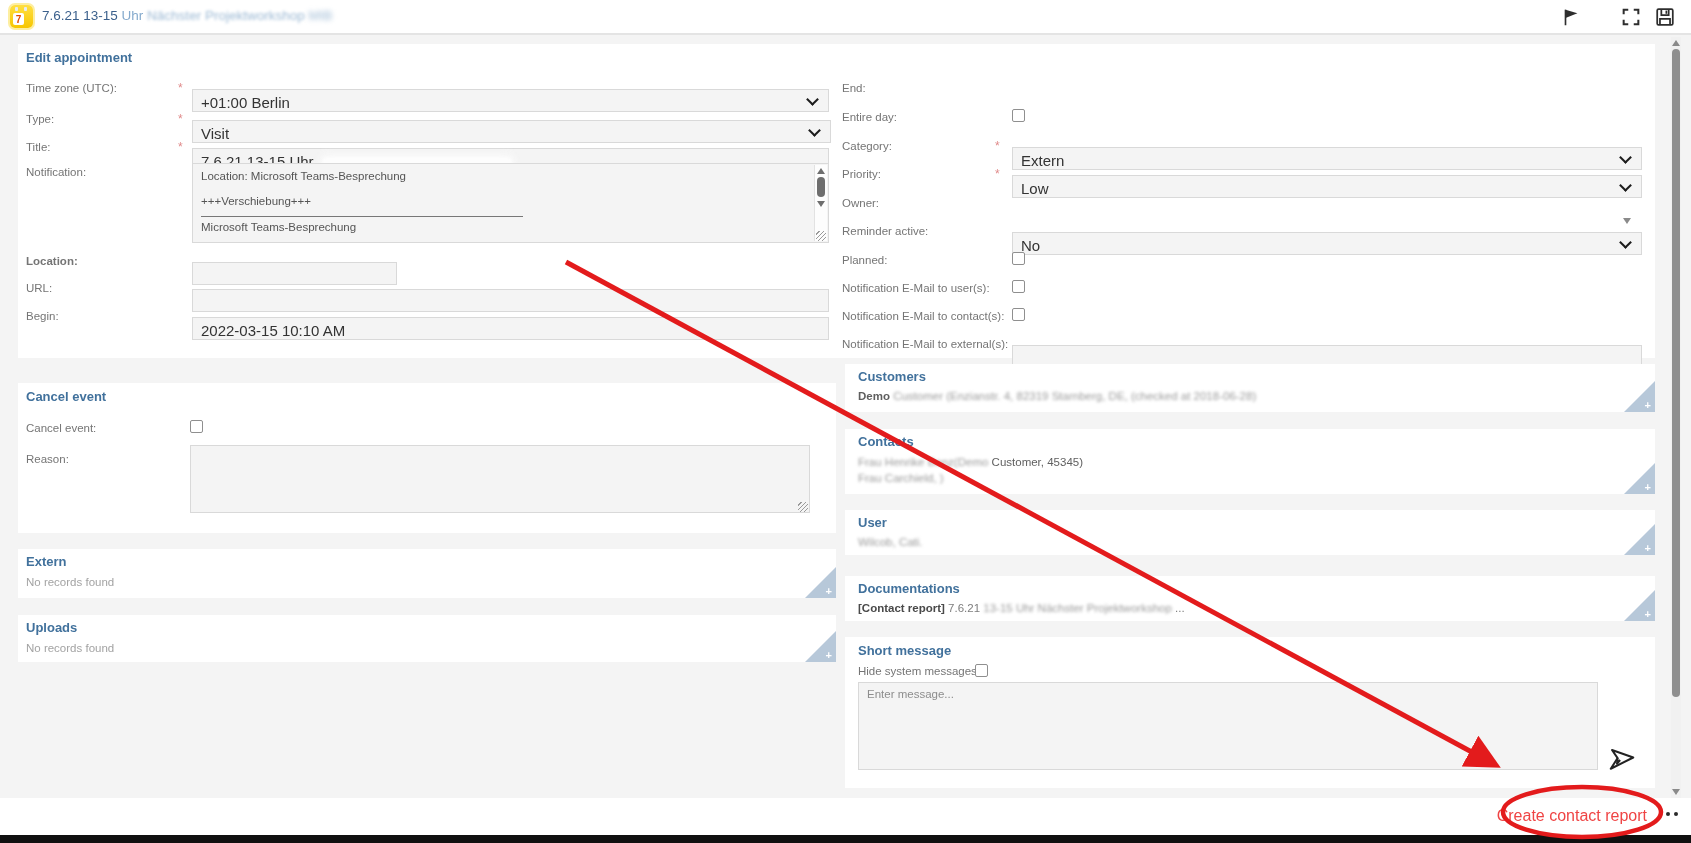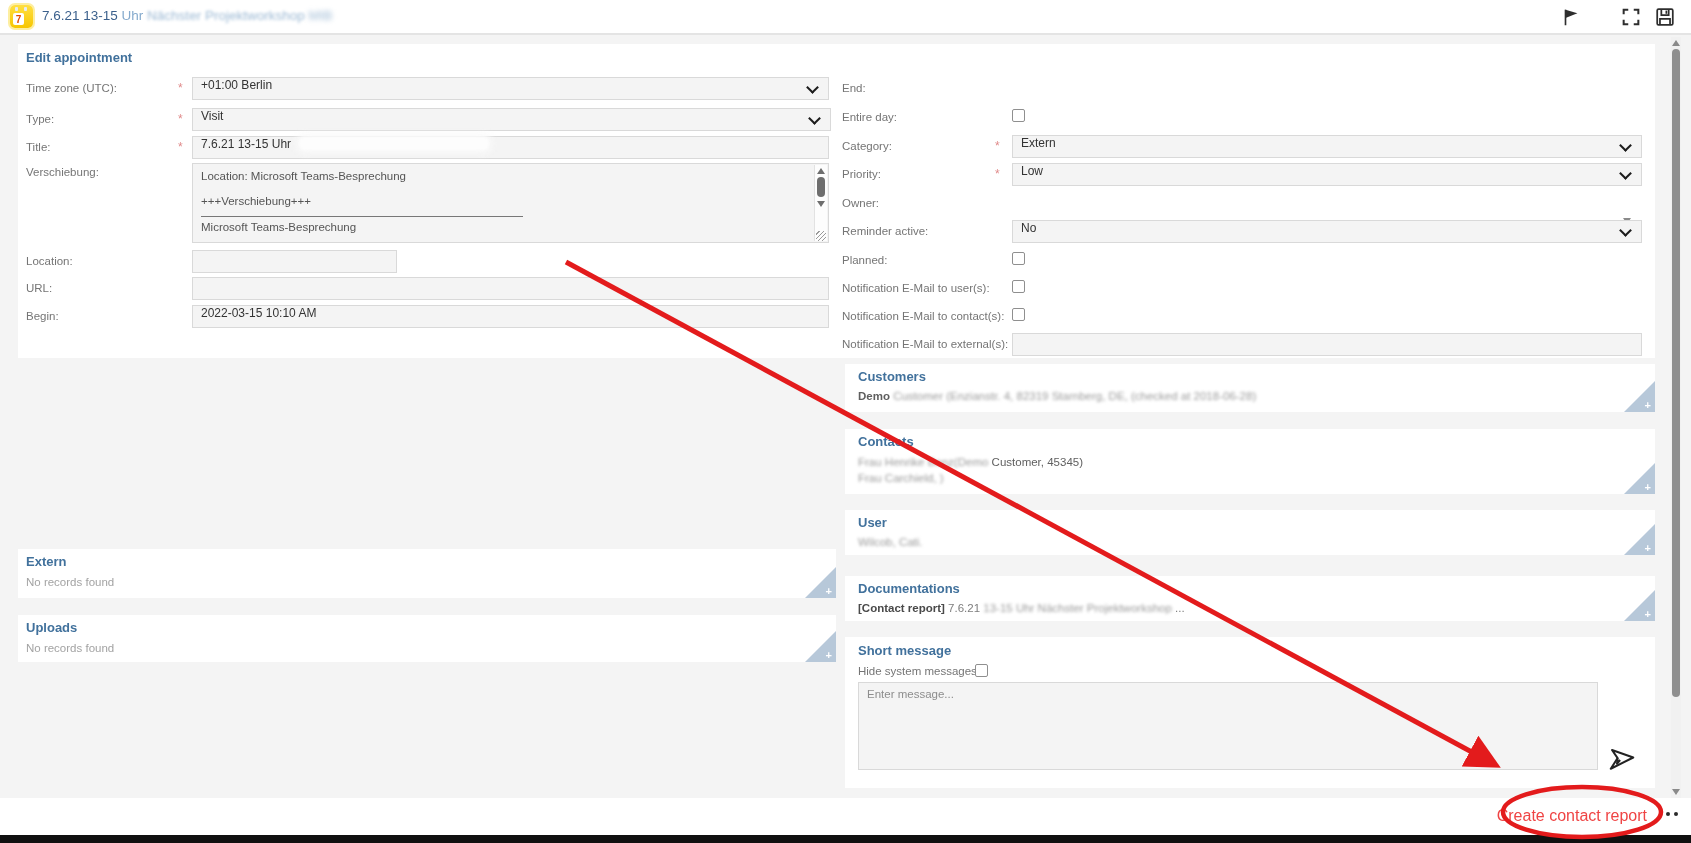--- a/index.html
+++ b/index.html
@@ -23,21 +23,21 @@
   .sb-arrow{position:absolute;left:1px;width:0;height:0;border-left:4px solid transparent;border-right:4px solid transparent;}
   .sb-up{top:3px;border-bottom:6px solid #8a8a8a;}
   .sb-down{bottom:3px;border-top:6px solid #8a8a8a;}
   .sb-thumb{position:absolute;left:1px;top:12px;width:8px;height:648px;background:#8f8f8f;border-radius:4px;}
 
   
   .card{position:absolute;background:#fff;z-index:2;}
   .sec-h{position:absolute;font-size:13px;font-weight:bold;color:#41719c;white-space:nowrap;}
   .lbl{position:absolute;font-size:11.5px;color:#757575;white-space:nowrap;}
   .req{position:absolute;font-size:12px;color:#e08a8a;}
-  .ctl{position:absolute;background:#f4f4f4;border:1px solid #d9d9d9;box-sizing:border-box;font-size:12px;color:#333;display:flex;align-items:flex-start;padding:0 8px;white-space:nowrap;}
+  .ctl{position:absolute;background:#f4f4f4;border:1px solid #d9d9d9;box-sizing:border-box;font-size:15px;color:#333;display:flex;align-items:flex-end;padding:0 8px;white-space:nowrap;margin-top:12px;}
   .chev{position:absolute;right:11px;top:50%;width:7px;height:7px;border-right:2.4px solid #1c1c1c;border-bottom:2.4px solid #1c1c1c;transform:translateY(-68%) rotate(45deg);}
   .cb{position:absolute;width:13px;height:13px;appearance:none;-webkit-appearance:none;border:1px solid #8f8f8f;border-radius:2px;background:#fff;margin:0;cursor:pointer;}
   .muted{color:#a3a3a3;font-size:11.5px;position:absolute;white-space:nowrap;}
   .blur1{filter:blur(1.5px);color:#9a9a9a;}
   .clear1{color:#5f5f5f;}
   .corner{position:absolute;right:0;bottom:0;width:31px;height:31px;background:#b7c8d9;clip-path:polygon(100% 0,100% 100%,0 100%);cursor:pointer;}
   .grip{position:absolute;width:10px;height:10px;background:repeating-linear-gradient(135deg,transparent 0 2px,#9a9a9a 2px 3px);}
   textarea.flat{position:absolute;background:#f4f4f4;border:1px solid #d9d9d9;box-sizing:border-box;resize:none;font-family:"Liberation Sans",sans-serif;font-size:11.5px;color:#555;padding:5px 8px;outline:none;}
   textarea.flat::placeholder{color:#8d8d8d;}
 
@@ -127,36 +127,36 @@
         <span class="chev"></span>
     </div>
 
     <div class="lbl" style="left:8px;top:97px;">Title:</div>
     <div class="req" style="left:160px;top:96px;">*</div>
     <div class="ctl" style="left:174px;top:92px;width:637px;height:23px;">
       <span>7.6.21 13-15 Uhr</span>
         <span class="smudge"></span>
     </div>
 
-    <div class="lbl" style="left:8px;top:122px;">Verschiebung:</div>
+    <div class="lbl" style="left:8px;top:122px;">Notification:</div>
     <div class="descbox" style="left:174px;top:119px;width:637px;height:80px;">
       <div>Location: Microsoft Teams-Besprechung</div>
       <div style="height:11px;"></div>
       <div>+++Verschiebung+++</div>
       <div class="uline"></div>
       <div>Microsoft Teams-Besprechung</div>
       <div class="desc-sb">
         <span class="tu"></span>
         <span class="th"></span>
         <span class="td"></span>
       </div>
       <span class="grip" style="right:2px;bottom:1px;"></span>
     </div>
 
-    <div class="lbl" style="left:8px;top:211px;">Location:</div>
+    <div class="lbl" style="left:8px;top:211px;font-weight:bold;">Location:</div>
     <div class="ctl" style="left:174px;top:206px;width:205px;height:23px;"></div>
 
     <div class="lbl" style="left:8px;top:238px;">URL:</div>
     <div class="ctl" style="left:174px;top:233px;width:637px;height:23px;"></div>
 
     <div class="lbl" style="left:8px;top:266px;">Begin:</div>
     <div class="ctl" style="left:174px;top:261px;width:637px;height:23px;">
       <span>2022-03-15 10:10 AM</span>
     </div>
 
@@ -195,20 +195,28 @@
     <div class="lbl" style="left:824px;top:238px;">Notification E-Mail to user(s):</div>
     <input type="checkbox" class="cb" style="left: 994px; top: 236px;">
 
     <div class="lbl" style="left:824px;top:266px;">Notification E-Mail to contact(s):</div>
     <input type="checkbox" class="cb" style="left: 994px; top: 264px;">
 
     <div class="lbl" style="left:824px;top:294px;">Notification E-Mail to external(s):</div>
     <div class="ctl" style="left:994px;top:289px;width:630px;height:23px;"></div>
   </div>
 
+  <div class="card" style="left:18px;top:383px;width:818px;height:150px;">
+    <div class="sec-h" style="left:8px;top:6px;">Cancel event</div>
+    <div class="lbl" style="left:8px;top:39px;">Cancel event:</div>
+    <input type="checkbox" class="cb" style="left: 172px; top: 37px;">
+    <div class="lbl" style="left:8px;top:70px;">Reason:</div>
+    <textarea class="flat" style="left: 172px; top: 62px; width: 620px; height: 68px;"></textarea>
+    <span class="grip" style="left:780px;top:119px;"></span>
+  </div>
 
   <div class="card" style="left:18px;top:549px;width:818px;height:49px;">
     <div class="sec-h" style="left:8px;top:5px;">Extern</div>
     <div class="muted" style="left:8px;top:27px;">No records found</div>
     <div class="corner"></div>
     <span class="plus" style="position:absolute;right:4px;bottom:1px;color:#fff;font-size:11px;font-weight:bold;">+</span>
   </div>
 
   <div class="card" style="left:18px;top:615px;width:818px;height:47px;">
     <div class="sec-h" style="left:8px;top:5px;">Uploads</div>

